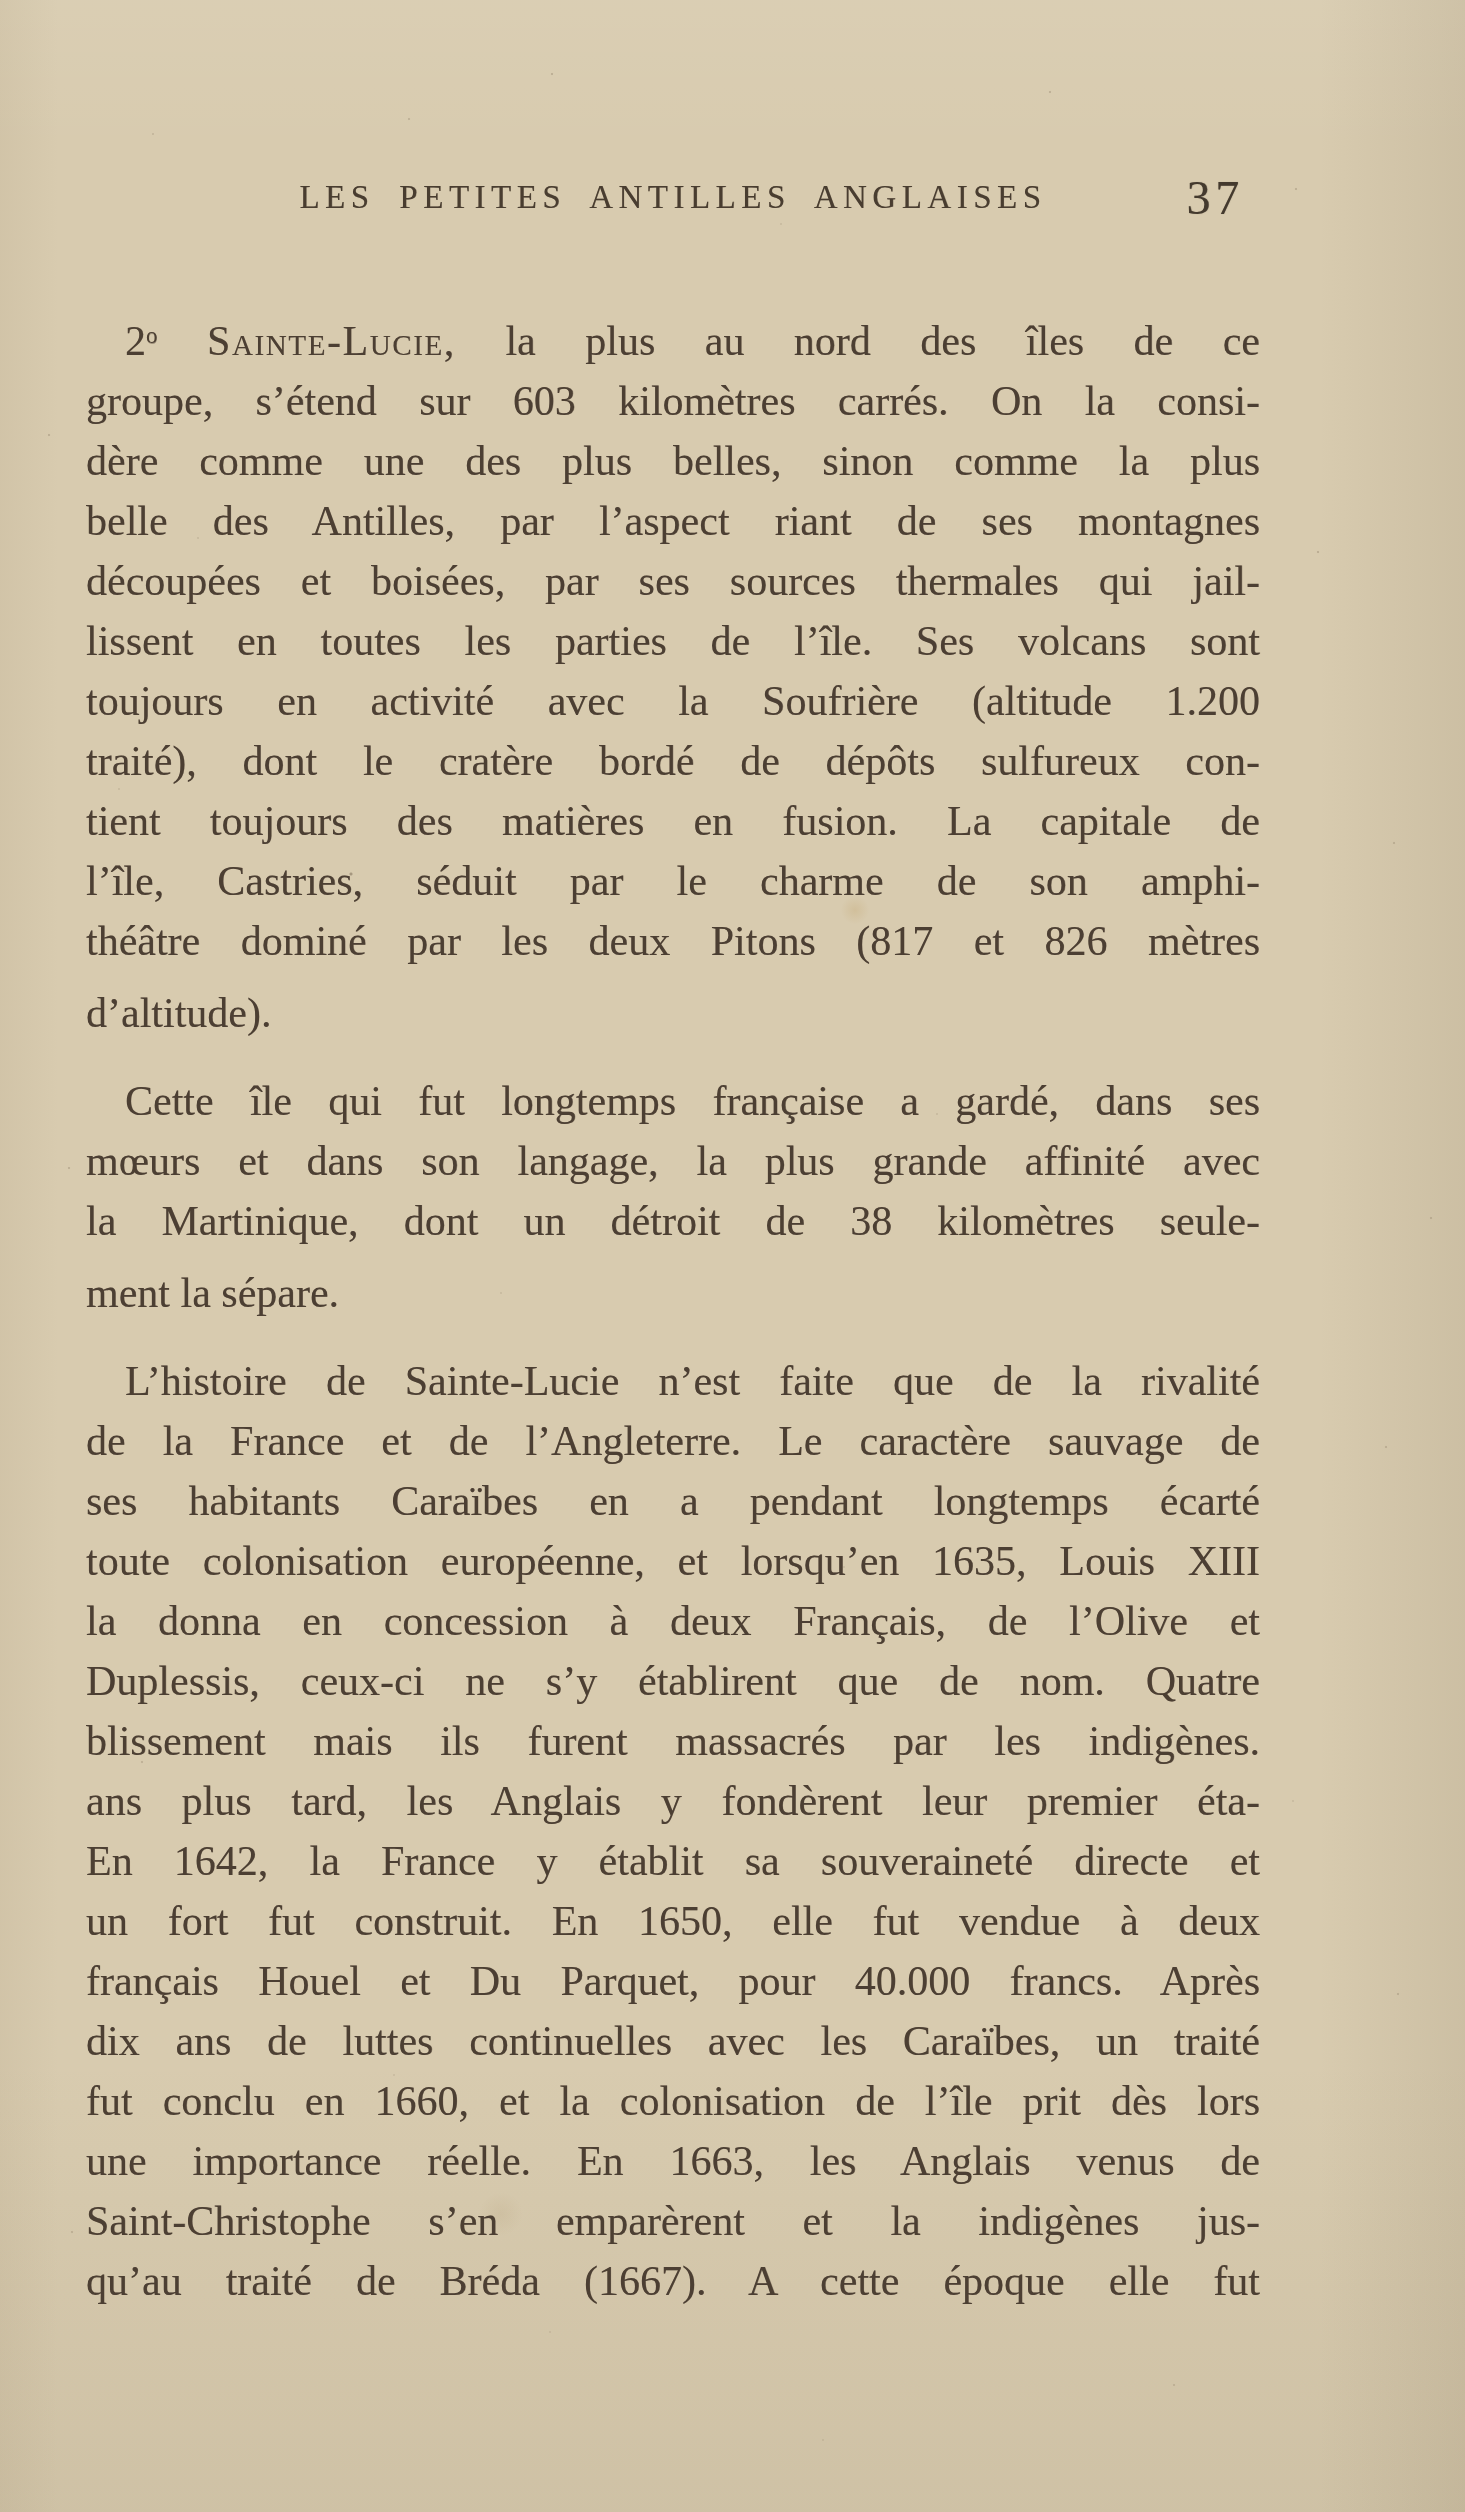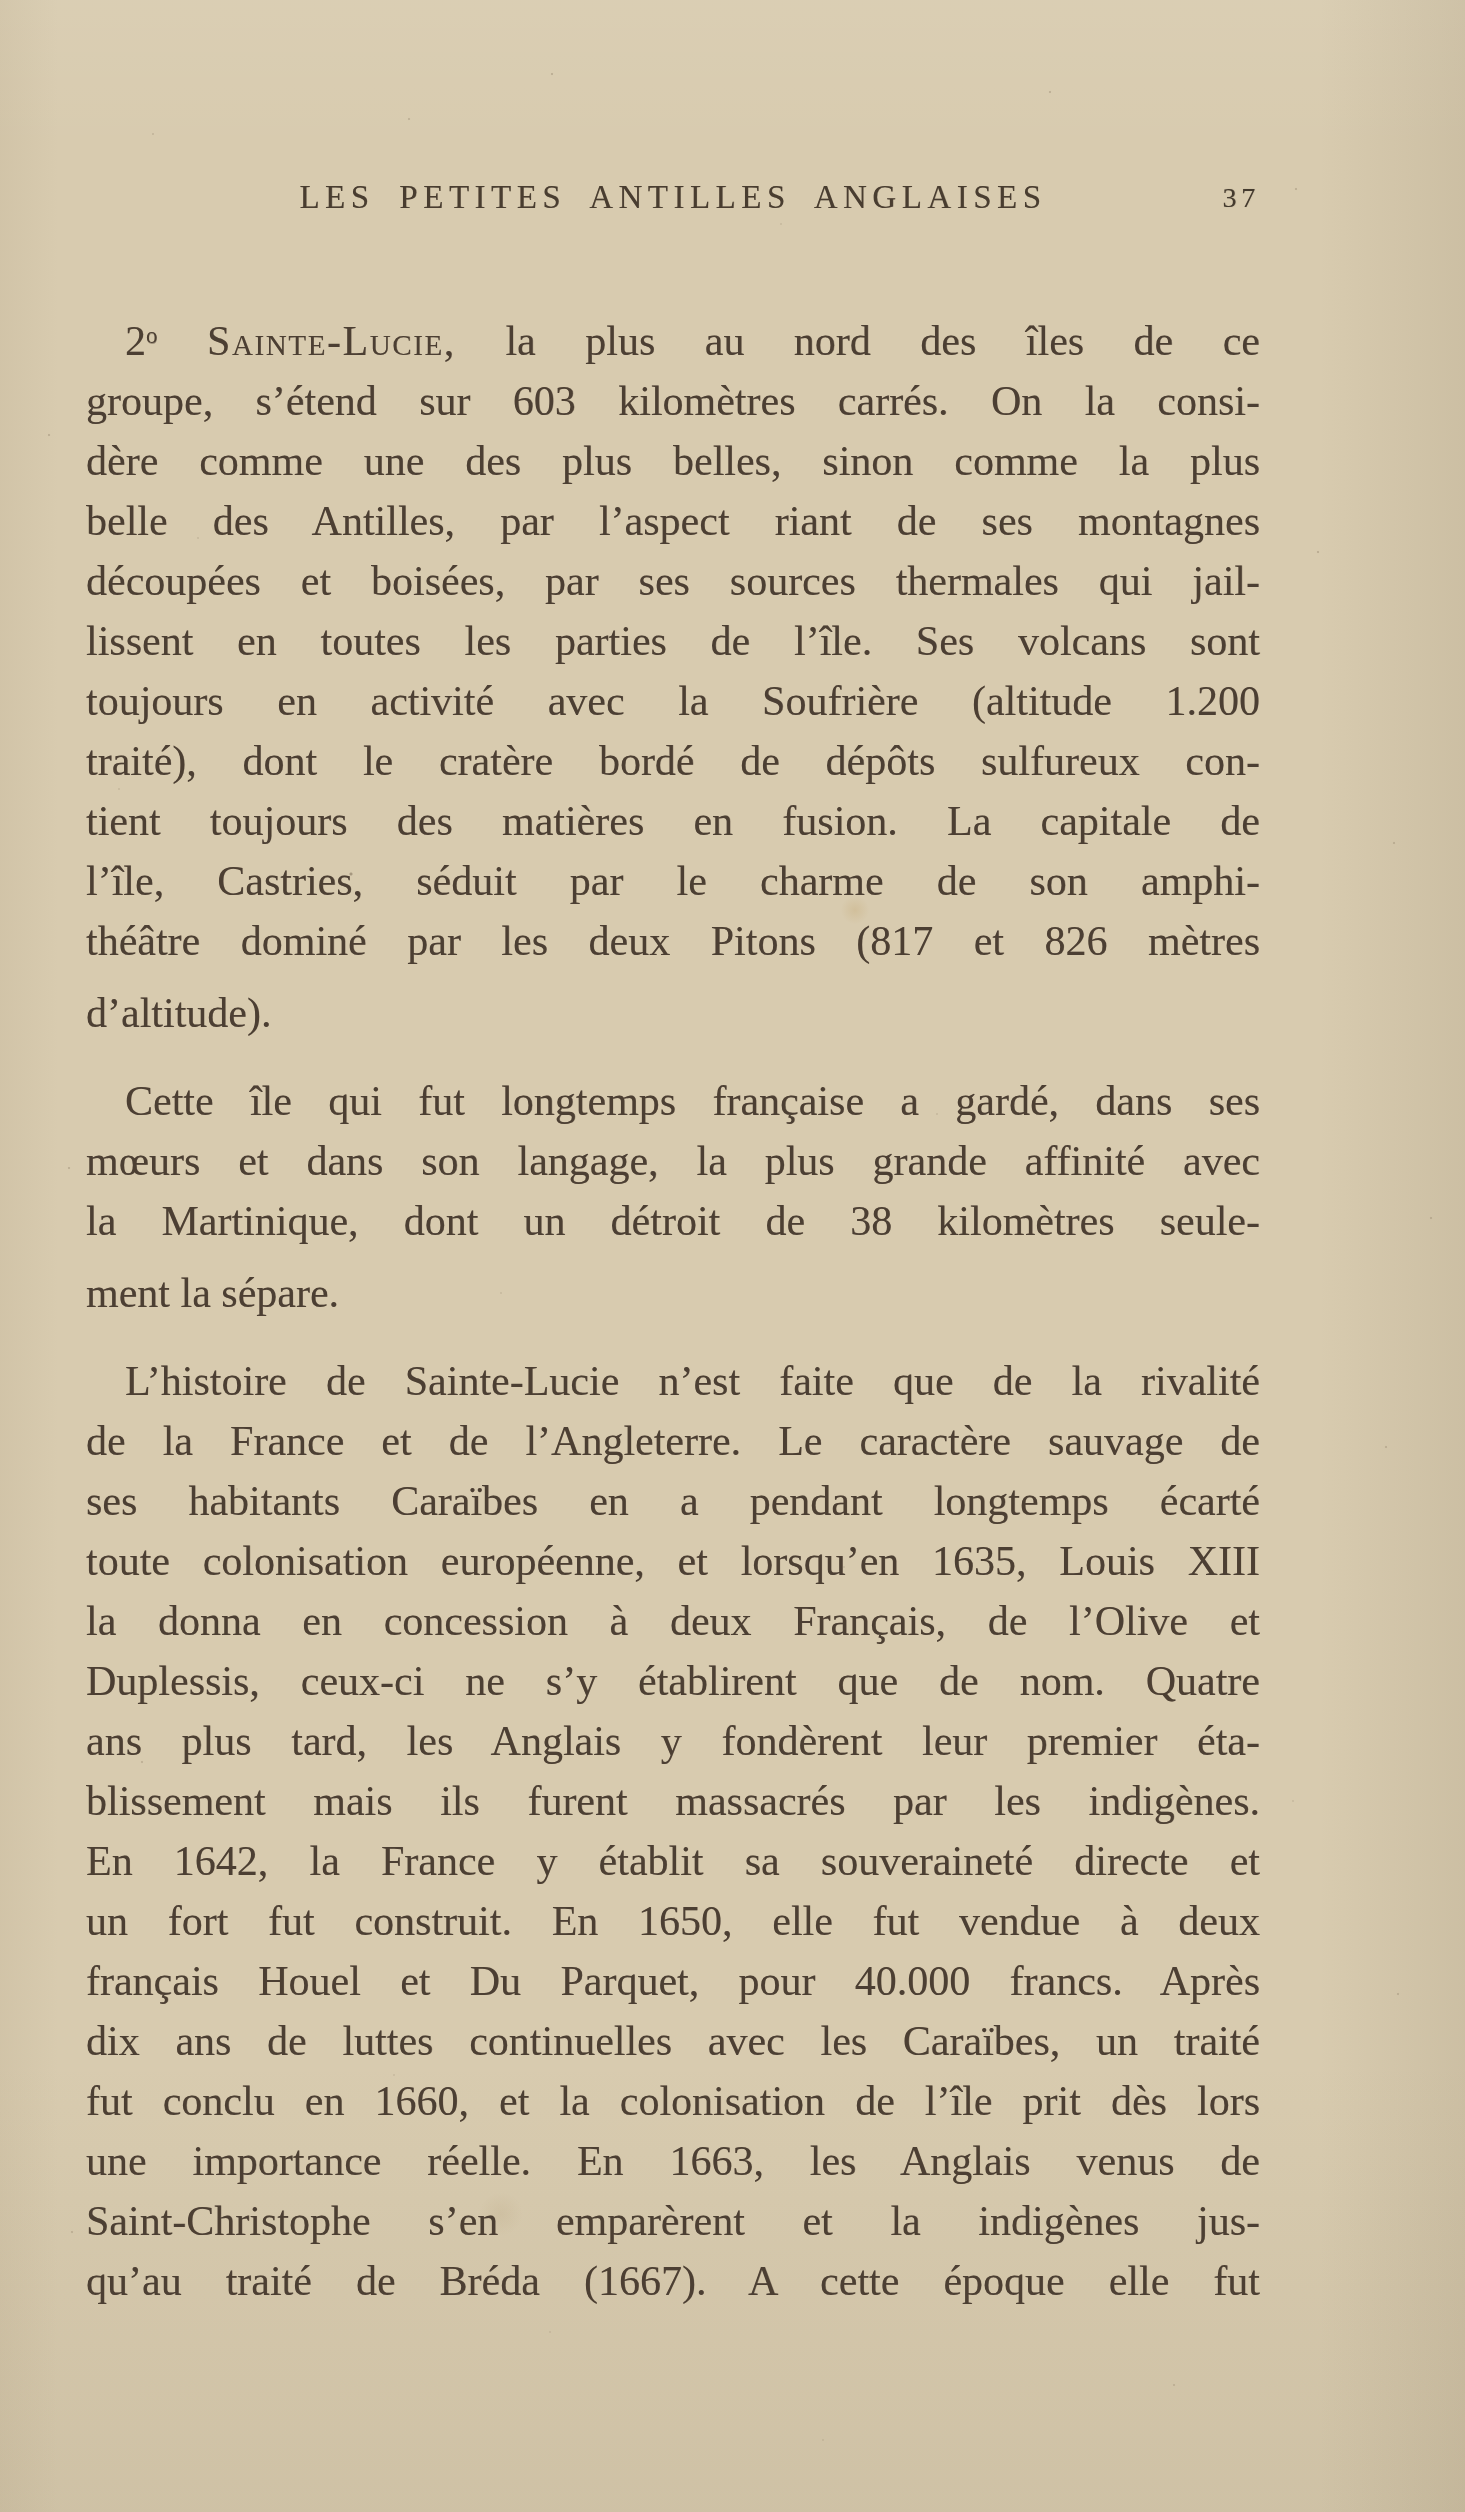--- a/index.html
+++ b/index.html
@@ -63,22 +63,22 @@
     text-align: center;
     font-size: 33px;
     line-height: 34px;
     letter-spacing: 5.5px;
     word-spacing: 11px;
     color: #493d30;
     text-shadow: 0.3px 0.3px 0.6px rgba(73,61,48,.45);
   }
   .header .pagenum {
     position: absolute;
-    right: 0; bottom: -1.6px;
-    font-size: 28px;
+    right: 16px; bottom: -1.6px;
+    font-size: 48px;
     line-height: 41px;
     letter-spacing: 4.7px;
     color: #443a2e;
     text-shadow: 0.3px 0.3px 0.7px rgba(68,58,46,.45);
   }
 
   .body-block {
     position: absolute;
     top: 283px;
     left: 86px;
@@ -139,22 +139,22 @@
       <div class="bl end">ment la sépare.</div>
     </div>
 
     <div>
       <div class="bl ind">L’histoire de Sainte-Lucie n’est faite que de la rivalité</div>
       <div class="bl">de la France et de l’Angleterre. Le caractère sauvage de</div>
       <div class="bl">ses habitants Caraïbes en a pendant longtemps écarté</div>
       <div class="bl">toute colonisation européenne, et lorsqu’en 1635, Louis XIII</div>
       <div class="bl">la donna en concession à deux Français, de l’Olive et</div>
       <div class="bl">Duplessis, ceux-ci ne s’y établirent que de nom. Quatre</div>
+      <div class="bl">blissement mais ils furent massacrés par les indigènes.</div>
       <div class="bl">ans plus tard, les Anglais y fondèrent leur premier éta-</div>
-      <div class="bl">blissement mais ils furent massacrés par les indigènes.</div>
       <div class="bl">En 1642, la France y établit sa souveraineté directe et</div>
       <div class="bl">un fort fut construit. En 1650, elle fut vendue à deux</div>
       <div class="bl">français Houel et Du Parquet, pour 40.000 francs. Après</div>
       <div class="bl">dix ans de luttes continuelles avec les Caraïbes, un traité</div>
       <div class="bl">fut conclu en 1660, et la colonisation de l’île prit dès lors</div>
       <div class="bl">une importance réelle. En 1663, les Anglais venus de</div>
       <div class="bl">Saint-Christophe s’en emparèrent et la indigènes jus-</div>
       <div class="bl">qu’au traité de Bréda (1667). A cette époque elle fut</div>
     </div>
 

